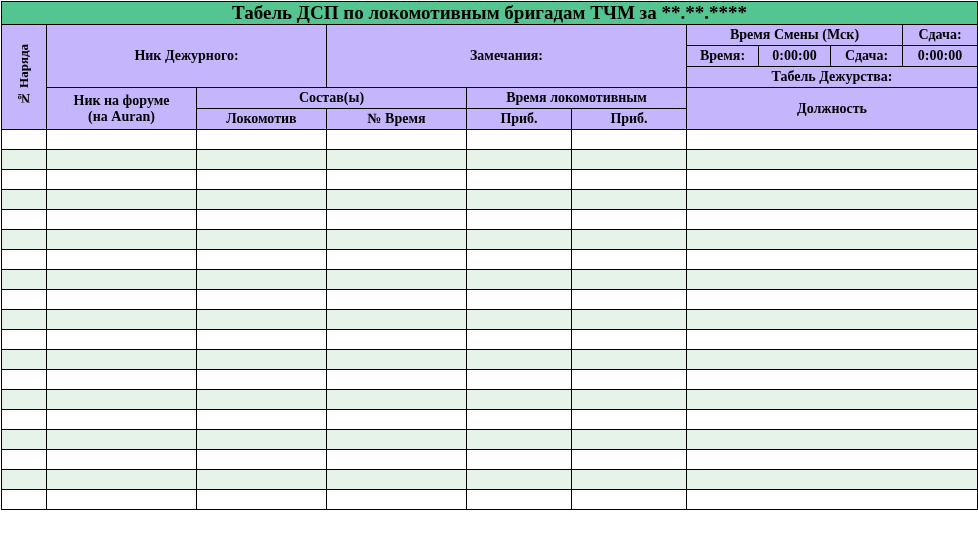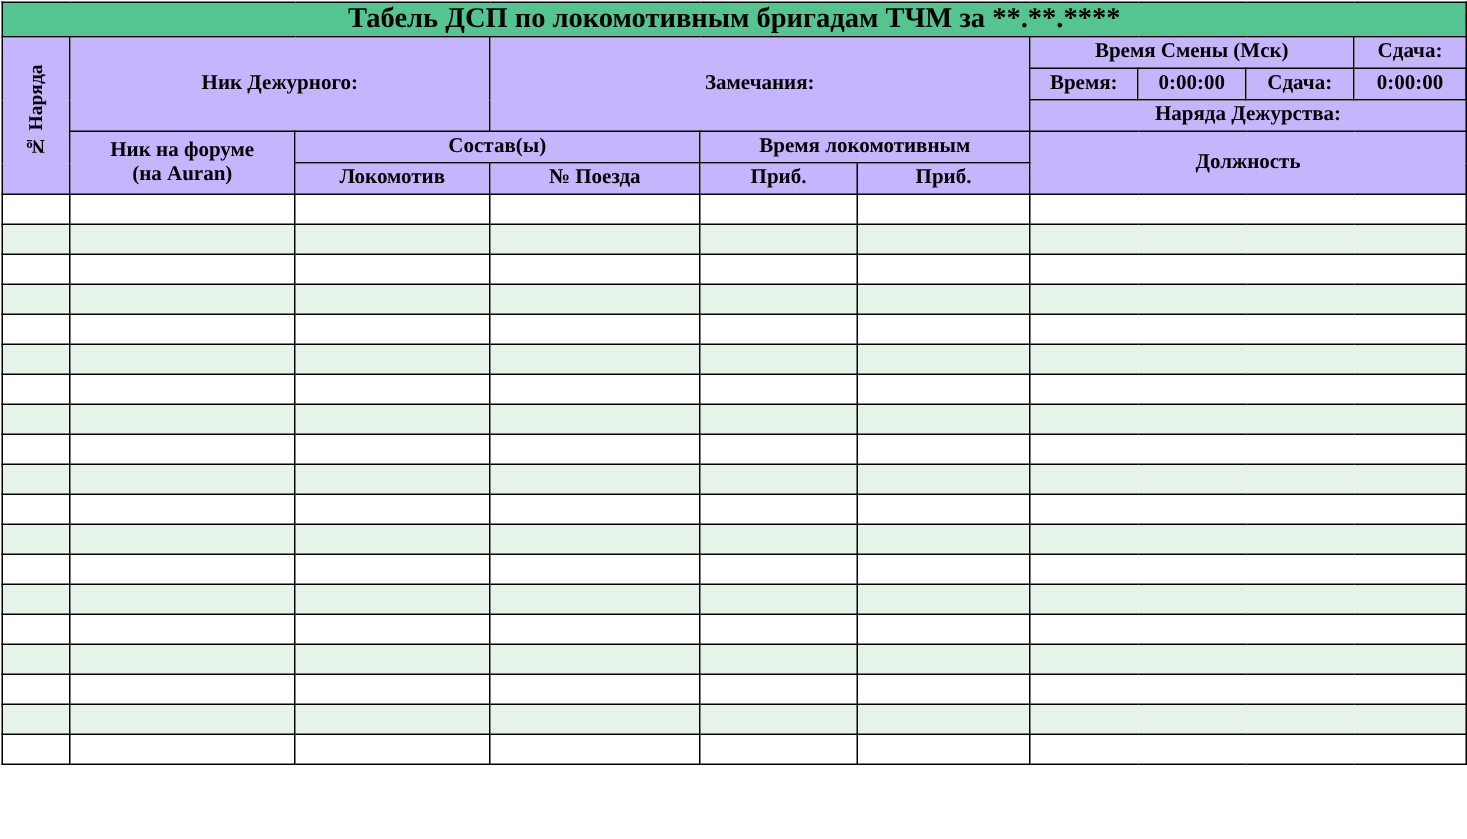--- a/index.html
+++ b/index.html
@@ -89,34 +89,34 @@
   <td>Сдача:</td>
 </tr>
 <tr class="hdr">
   <td>Время:</td>
   <td>0:00:00</td>
   <td>Сдача:</td>
   <td>0:00:00</td>
   <td class="right">0:00:00</td>
 </tr>
 <tr class="hdr">
-  <td colspan="5">Наряда Дежурства:</td>
+  <td colspan="5">Табель Дежурства:</td>
 </tr>
 
 <tr class="hdr">
   <td rowspan="2">
     <span>Ник на форуме</span><br><span>(на Auran)</span>
   </td>
   <td colspan="2">Состав(ы)</td>
   <td colspan="2">Время локомотивным</td>
   <td rowspan="2" colspan="5">Должность</td>
 </tr>
 <tr class="hdr">
   <td>Локомотив</td>
-  <td>№ Поезда</td>
+  <td>№ Время</td>
   <td>Приб.</td>
   <td>Приб.</td>
 </tr>
 
 </tbody>
       <tbody id="data-body">
         <tr class="data-row">
           <td></td>
           <td></td>
           <td></td>

